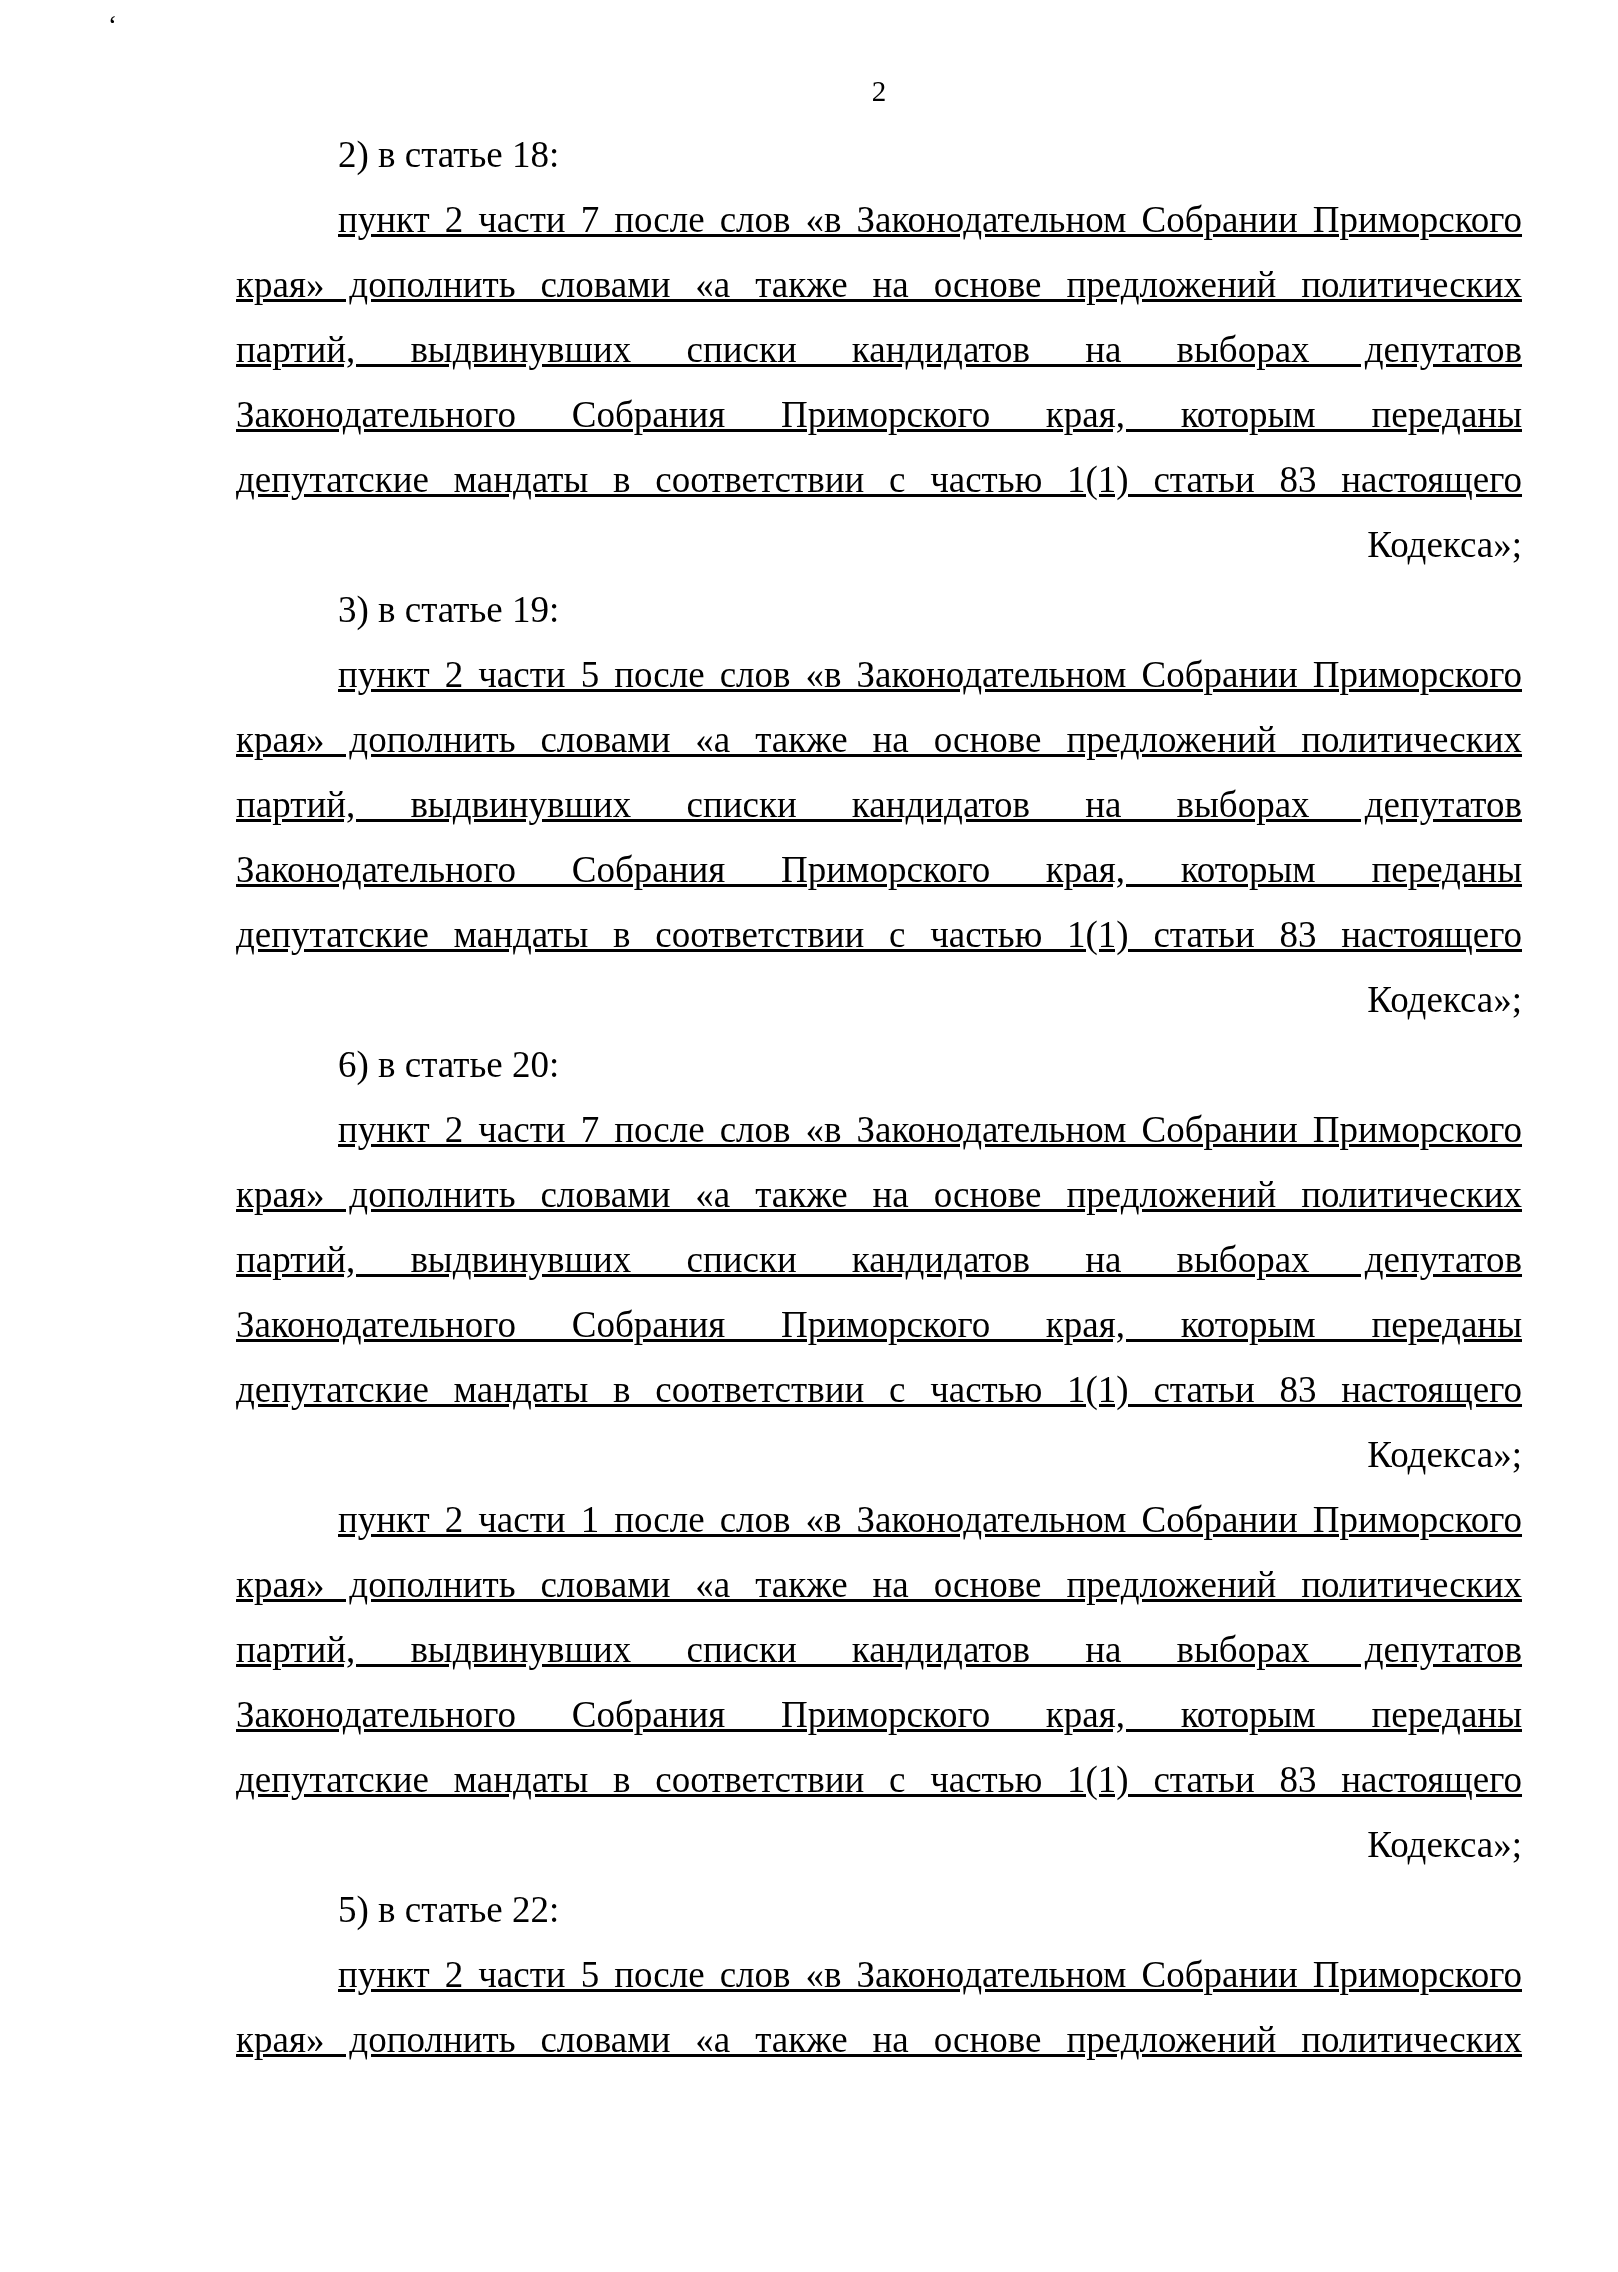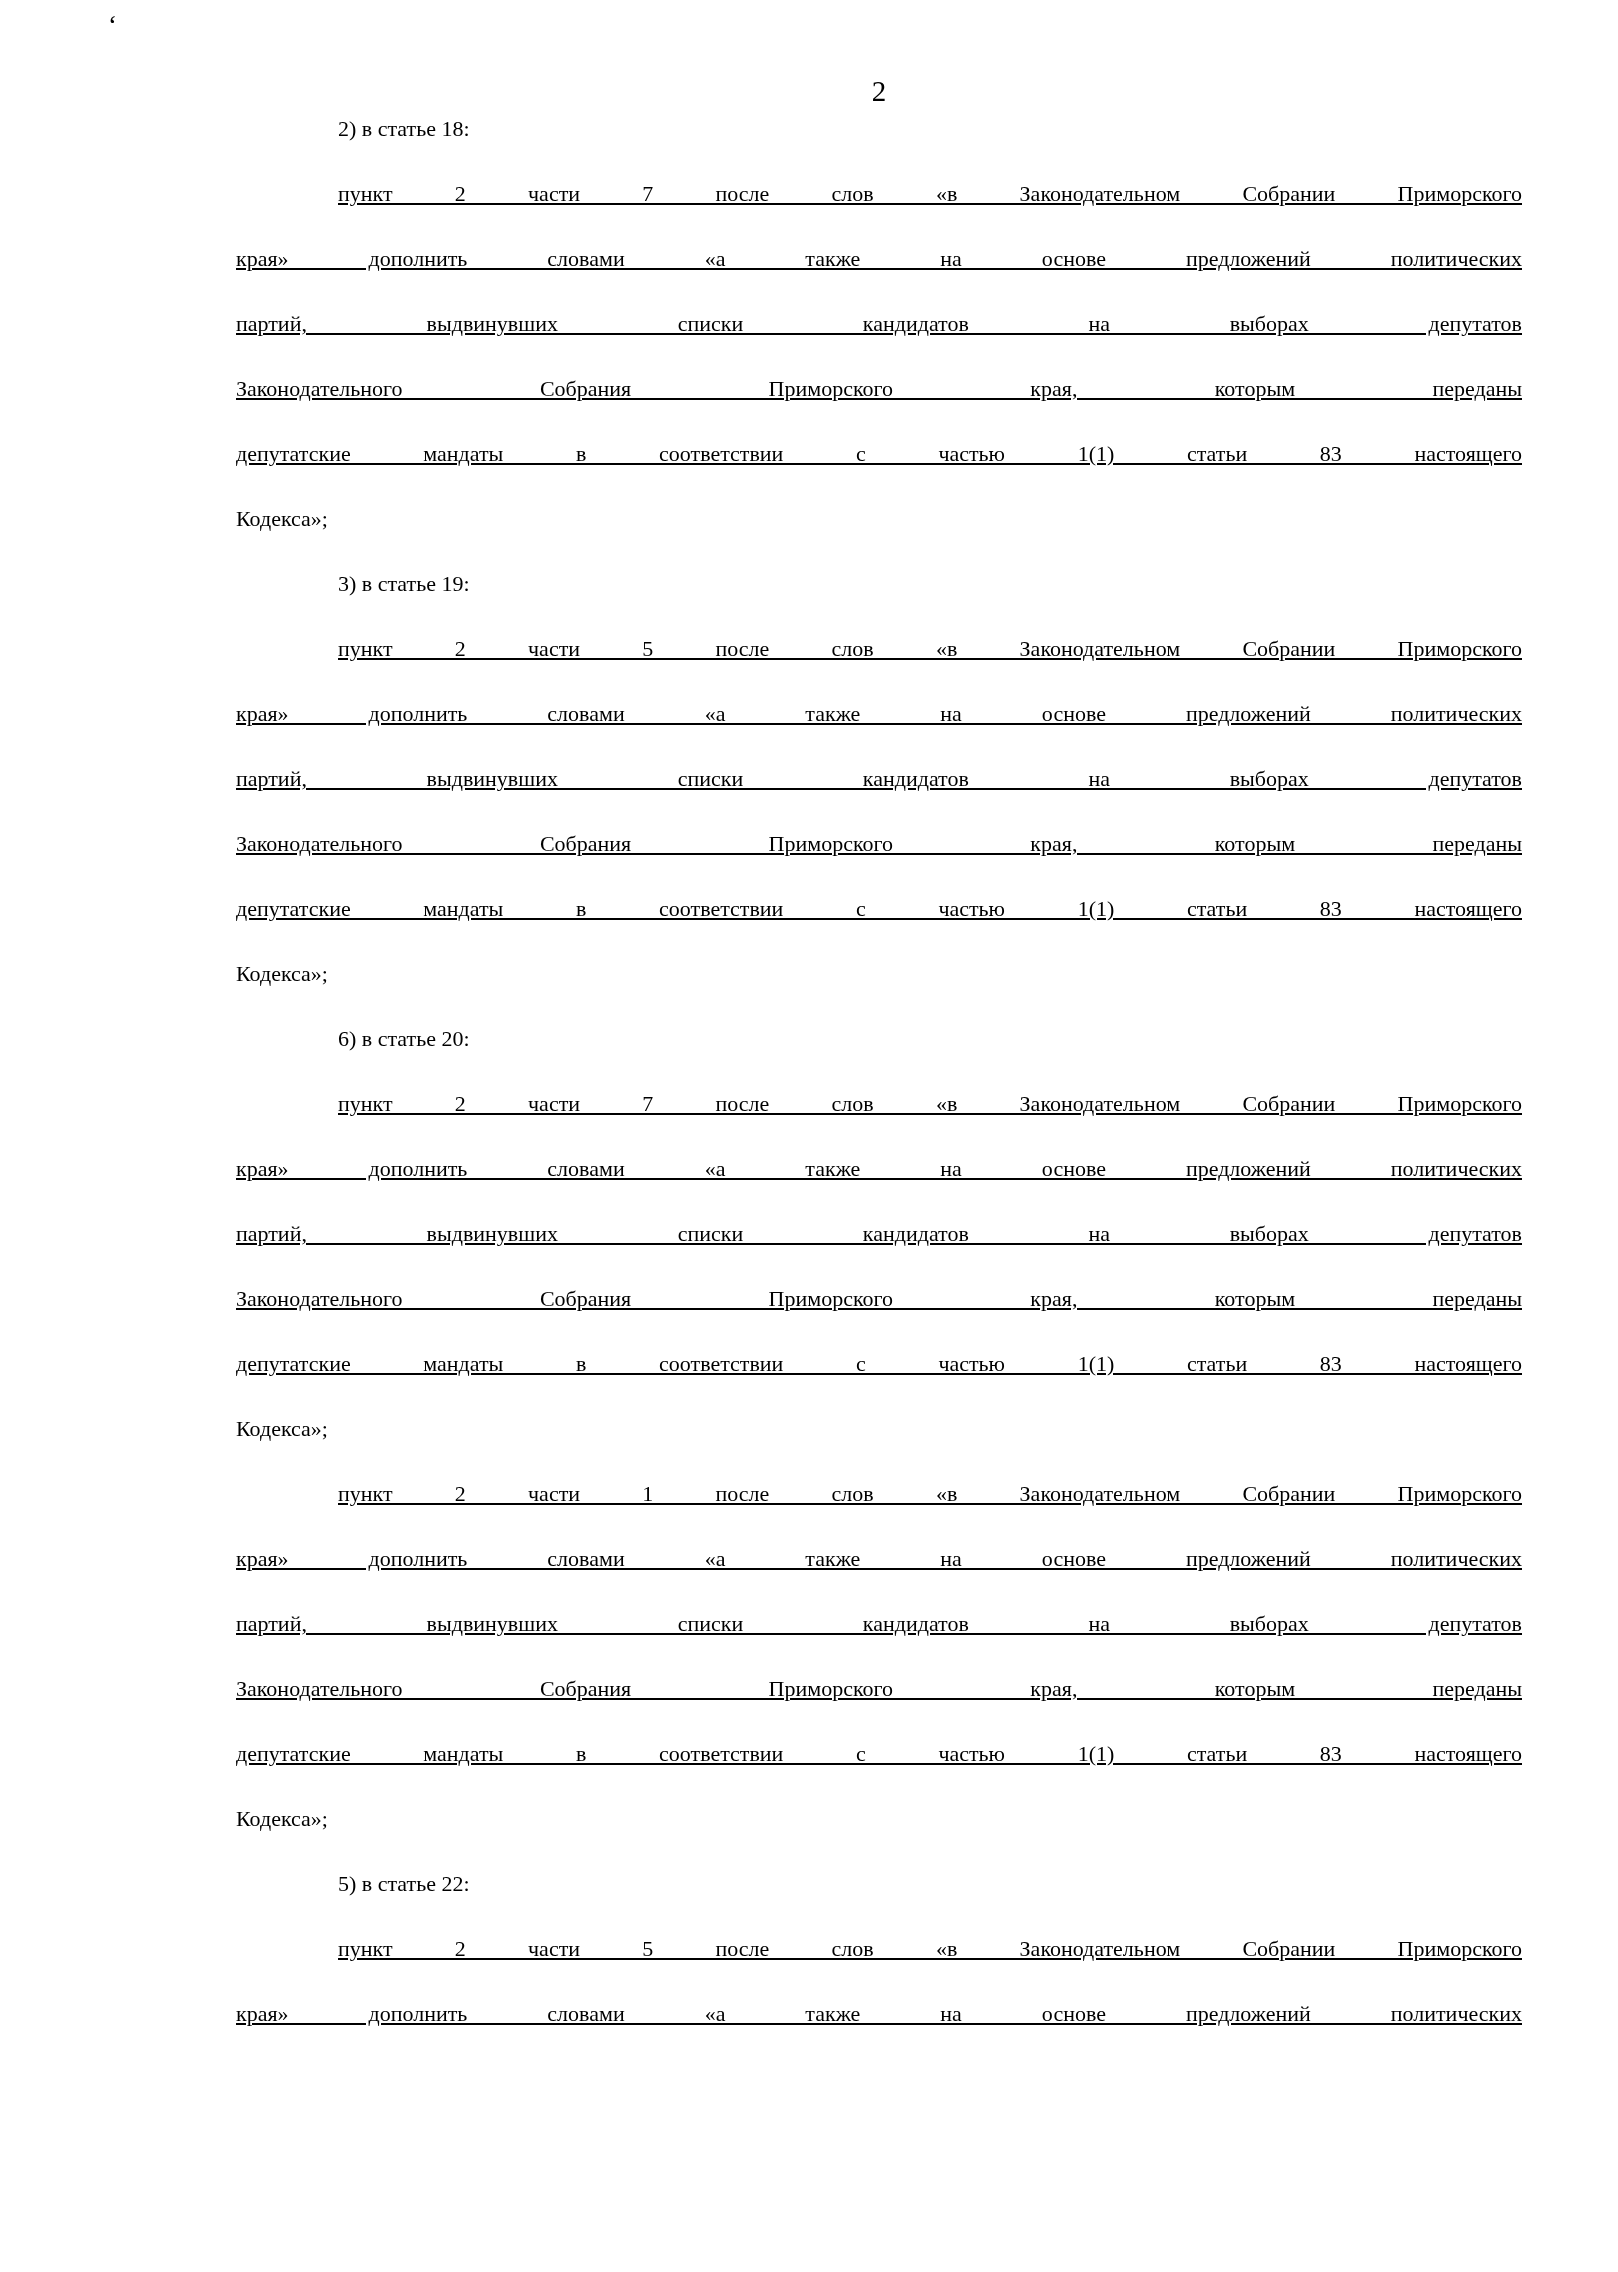--- a/index.html
+++ b/index.html
@@ -32,43 +32,43 @@
     top: 62px;
     left: 236px;
     width: 1286px;
     height: 58px;
     line-height: 58px;
     text-align: center;
     font-size: 29px;
   }
   .content {
     position: absolute;
-    top: 96px;
+    top: 122px;
     left: 236px;
     width: 1286px;
-    font-size: 22px;
+    font-size: 37px;
   }
   .line {
     height: 65px;
     line-height: 65px;
   }
   .heading {
     text-align: left;
     text-indent: 102px;
   }
   .justify {
     text-align: justify;
     text-align-last: justify;
     text-decoration: underline;
   }
   .indent {
     text-indent: 102px;
   }
   .plain {
-    text-align: left;
+    text-align: right;
   }
 </style>
 </head>
 <body>
 
 <div class="page">
 
   <span class="artifact">‘</span>
 
   <div class="page-number">2</div>

